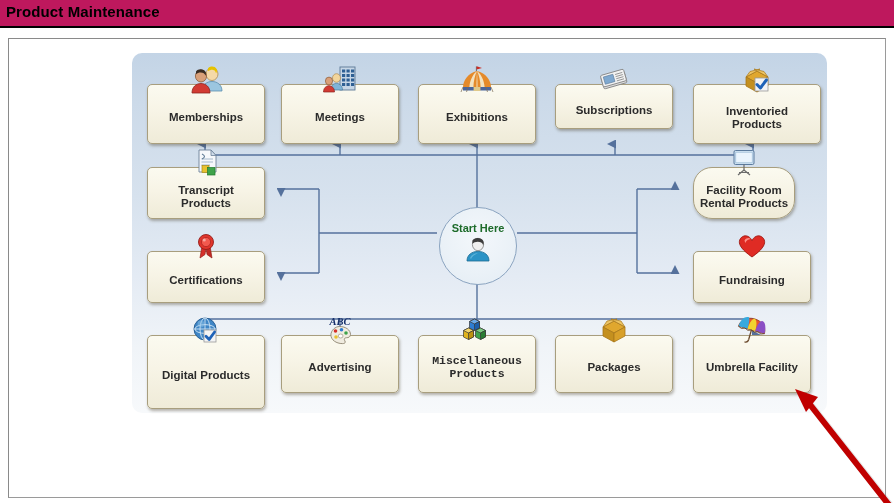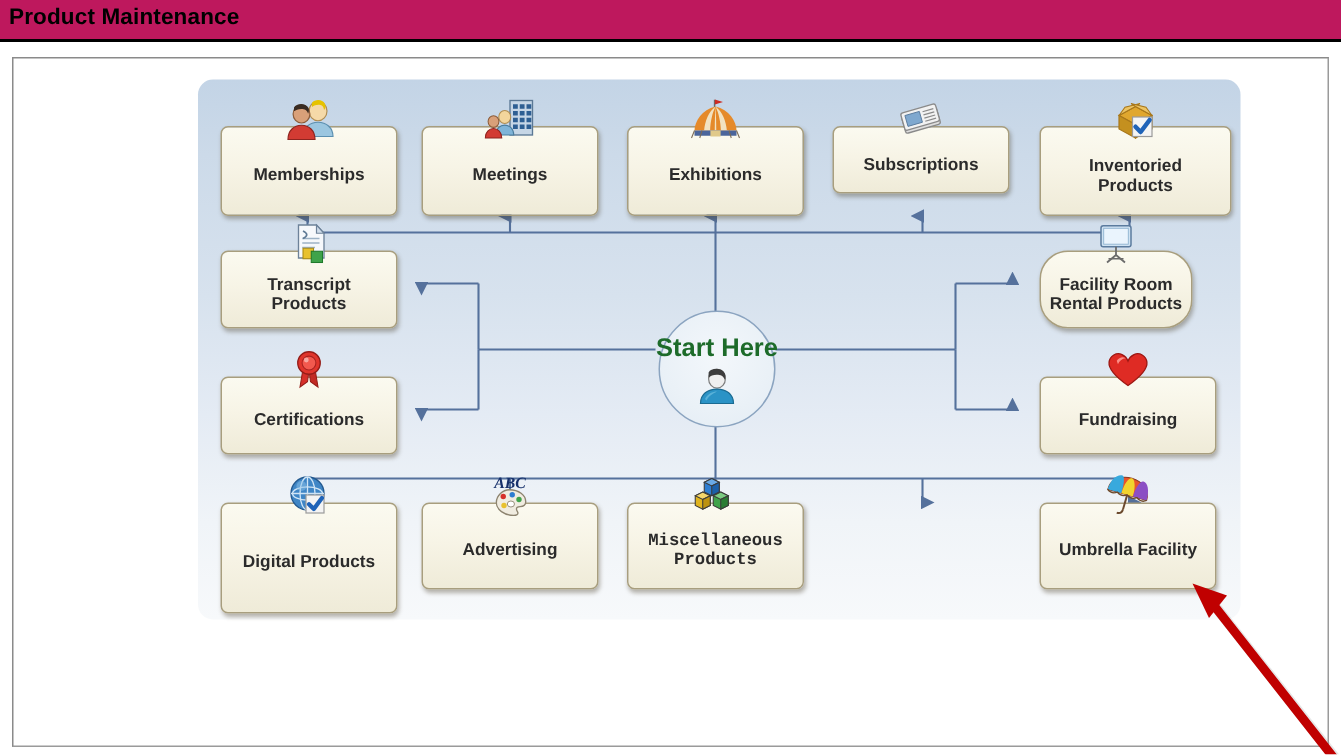--- a/index.html
+++ b/index.html
@@ -114,21 +114,21 @@
     border-radius: 50%;
     border: 1px solid #8ba4c0;
     background: radial-gradient(circle at 50% 40%, #f3f7fb 0%, #eaf1f7 60%, #e3ecf4 100%);
     display: flex;
     flex-direction: column;
     align-items: center;
     justify-content: flex-start;
   }
   #start-hub-label {
     margin-top: 14px;
-    font-size: 17px;
+    font-size: 11px;
     font-weight: bold;
     color: #1d6b2a;
     white-space: nowrap;
   }
   #start-hub-icon { margin-top: 2px; }
 
   
   #red-arrow {
     position: absolute;
     left: 0; top: 0;
@@ -404,20 +404,32 @@
             <path d="M20.5 12 L25.5 14.5 L25.5 21 L20.5 23.5 L15.5 21 L15.5 14.5 Z" fill="#3fa34a"></path>
             <path d="M20.5 12 L25.5 14.5 L20.5 17 L15.5 14.5 Z" fill="#7ccb82"></path>
             <path d="M20.5 17 L25.5 14.5 L25.5 21 L20.5 23.5 Z" fill="#2a7d33"></path>
           </g>
         </svg>
       </span>
       <span class="node-label">Miscellaneous
 Products</span>
     </div>
 
+    <div class="node" style="left:546px; top:296px; width:118px; height:58px;">
+      <span class="node-icon">
+        <svg width="34" height="30" viewBox="0 0 34 30">
+          <path d="M6 11 L17 5 L28 11 L17 17 Z" fill="#e0a72e" stroke="#a8771a" stroke-width="0.8"></path>
+          <path d="M6 11 L17 17 L17 26 L6 20 Z" fill="#c4901f" stroke="#a8771a" stroke-width="0.8"></path>
+          <path d="M28 11 L17 17 L17 26 L28 20 Z" fill="#d8a02a" stroke="#a8771a" stroke-width="0.8"></path>
+          <path d="M6 11 L10 5 L20 3 L17 5 Z" fill="#edc463" stroke="#a8771a" stroke-width="0.7"></path>
+          <path d="M28 11 L24 5 L14 3 L17 5 Z" fill="#edc463" stroke="#a8771a" stroke-width="0.7"></path>
+        </svg>
+      </span>
+      <span class="node-label">Packages</span>
+    </div>
 
     <div class="node" style="left:684px; top:296px; width:118px; height:58px;">
       <span class="node-icon">
         <svg width="34" height="30" viewBox="0 0 34 30">
           <g transform="rotate(16 17 12)">
             <path d="M3.5 14 C3.5 7 9.5 2.5 17 2.5 C24.5 2.5 30.5 7 30.5 14 Z" fill="#e8532c" stroke="#8d3a1c" stroke-width="0.7"></path>
             <path d="M3.5 14 C3.5 7 7 2.5 10.5 2.5 C12 2.5 13 7 13 14 Z" fill="#38a9dd"></path>
             <path d="M13 14 C13 7 15 2.5 17 2.5 C19 2.5 21 7 21 14 Z" fill="#f2d32e"></path>
             <path d="M21 14 C21 7 23 2.5 25 2.5 C28 2.5 30.5 7 30.5 14 Z" fill="#8b4fc4"></path>
             <path d="M3.5 14 q3.4 2.6 6.7 0 q3.4 2.6 6.8 0 q3.4 2.6 6.8 0 q3.4 2.6 6.7 0" fill="none" stroke="#6d4a2a" stroke-width="0.9"></path>

